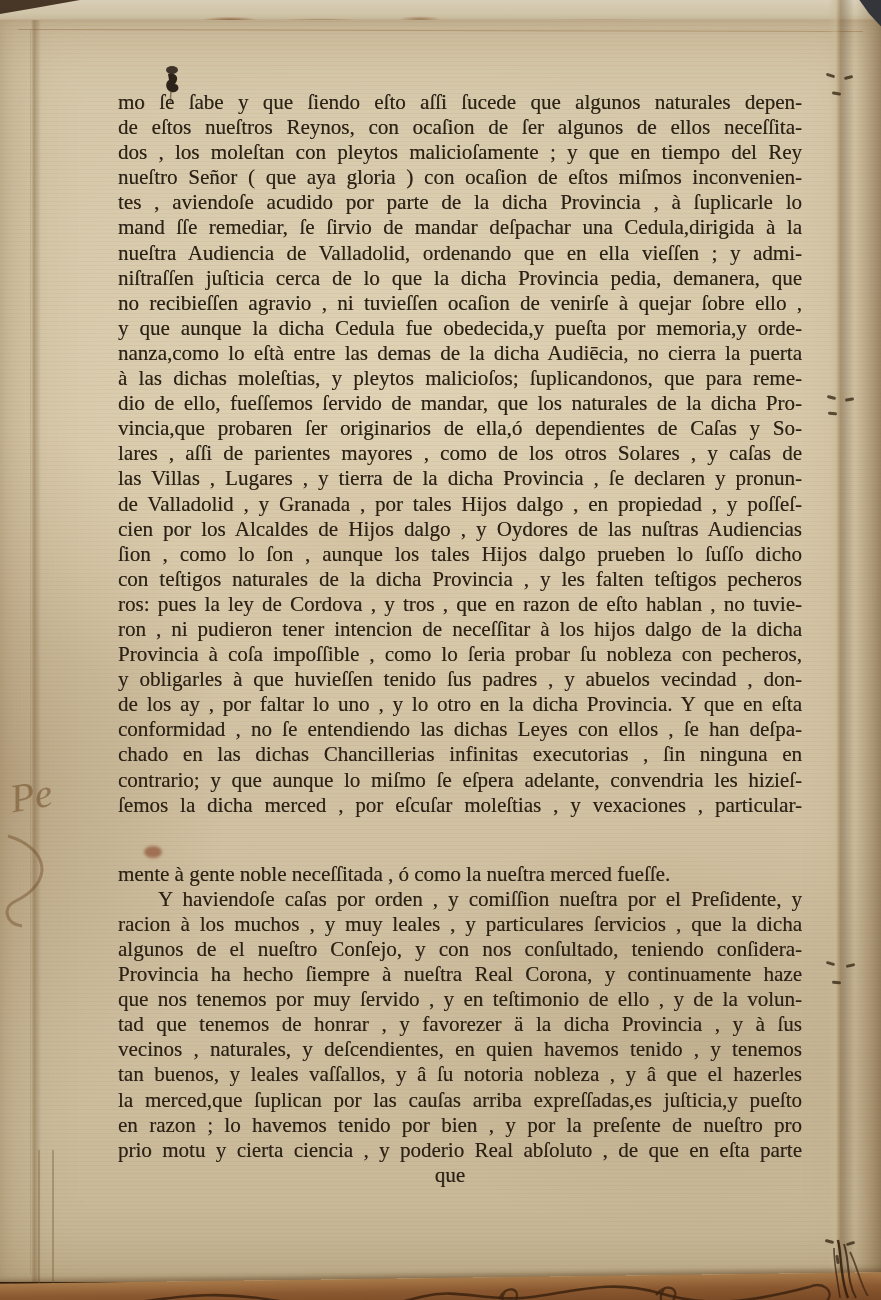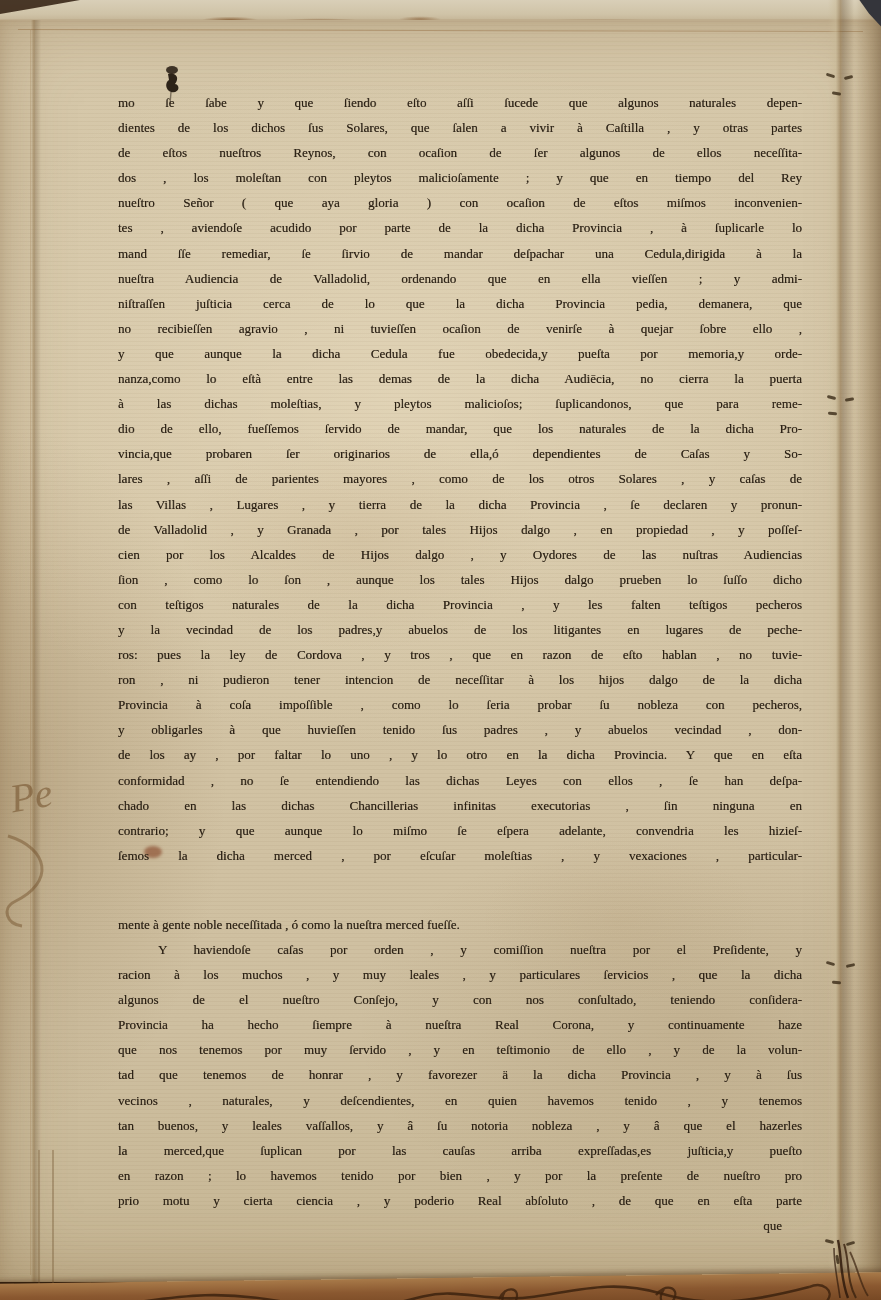--- a/index.html
+++ b/index.html
@@ -52,26 +52,26 @@
 
   
   .underlay-bottom{position:absolute;left:-6px;top:1272px;width:900px;height:34px;
     transform:rotate(-.75deg);transform-origin:right center;
     background:linear-gradient(180deg,#a87a49 0%,#8a5830 40%,#6f421f 100%);
     box-shadow:0 -3px 5px rgba(80,50,25,.45);}
   .underlay-bottom svg{position:absolute;left:0;top:0;}
 
   
   .textblock{position:absolute;left:118px;top:90px;width:684px;
-    color:#2b2115;font-size:13px;line-height:25.1px;
+    color:#2b2115;font-size:21px;line-height:25.1px;
     text-shadow:.3px .3px .5px rgba(43,33,21,.5);}
   .line{height:25.1px;text-align:justify;text-align-last:justify;white-space:normal;overflow:visible;}
   .line.no-justify{text-align-last:left;margin-top:44px;}
   .line.indent{text-indent:40px;}
-  .catchword{height:25.1px;text-align:right;padding-right:20px;}
+  .catchword{height:25.1px;text-align:center;padding-right:20px;}
 
   
   .margin-note{position:absolute;left:10px;top:772px;font-style:italic;font-size:40px;
     color:rgba(105,70,32,.5);transform:rotate(-10deg);}
   .margin-flourish{position:absolute;left:0;top:830px;}
   .ink-blot{position:absolute;left:156px;top:58px;}
   .smudge{position:absolute;left:144px;top:846px;width:18px;height:12px;border-radius:50%;
     background:rgba(125,55,25,.55);filter:blur(1.5px);}
   .stitch{position:absolute;width:9px;height:3px;background:#3a2a16;border-radius:2px;opacity:.8;}
   .corner-folds{position:absolute;left:38px;top:1150px;width:30px;height:140px;
@@ -119,41 +119,39 @@
   <div class="smudge"></div>
 
   <div class="margin-note">Pe</div>
   <svg class="margin-flourish" width="70" height="110" viewBox="0 0 70 110">
     <path d="M8 6 C 48 18, 56 52, 14 72 C 2 78, 6 94, 22 96" stroke="rgba(105,70,32,.42)" stroke-width="3" fill="none"></path>
   </svg>
 
   <div class="textblock">
     <div>
         <div class="line">mo ſe ſabe y que ſiendo eſto aſſi ſucede que algunos naturales depen-</div>
-        <div class="line">dientes de los dichos ſus Solares, que ſalen a vivir à Caſtilla , y otras partes</div>
         <div class="line">de eſtos nueſtros Reynos, con ocaſion de ſer algunos de ellos neceſſita-</div>
         <div class="line">dos , los moleſtan con pleytos malicioſamente ; y que en tiempo del Rey</div>
         <div class="line">nueſtro Señor ( que aya gloria ) con ocaſion de eſtos miſmos inconvenien-</div>
         <div class="line">tes , aviendoſe acudido por parte de la dicha Provincia , à ſuplicarle lo</div>
         <div class="line">mand ſſe remediar, ſe ſirvio de mandar deſpachar una Cedula,dirigida à la</div>
         <div class="line">nueſtra Audiencia de Valladolid, ordenando que en ella vieſſen ; y admi-</div>
         <div class="line">niſtraſſen juſticia cerca de lo que la dicha Provincia pedia, demanera, que</div>
         <div class="line">no recibieſſen agravio , ni tuvieſſen ocaſion de venirſe à quejar ſobre ello ,</div>
         <div class="line">y que aunque la dicha Cedula fue obedecida,y pueſta por memoria,y orde-</div>
         <div class="line">nanza,como lo eſtà entre las demas de la dicha Audiēcia, no cierra la puerta</div>
         <div class="line">à las dichas moleſtias, y pleytos malicioſos; ſuplicandonos, que para reme-</div>
         <div class="line">dio de ello, fueſſemos ſervido de mandar, que los naturales de la dicha Pro-</div>
         <div class="line">vincia,que probaren ſer originarios de ella,ó dependientes de Caſas y So-</div>
         <div class="line">lares , aſſi de parientes mayores , como de los otros Solares , y caſas de</div>
         <div class="line">las Villas , Lugares , y tierra de la dicha Provincia , ſe declaren y pronun-</div>
         <div class="line">de Valladolid , y Granada , por tales Hijos dalgo , en propiedad , y poſſeſ-</div>
         <div class="line">cien por los Alcaldes de Hijos dalgo , y Oydores de las nuſtras Audiencias</div>
         <div class="line">ſion , como lo ſon , aunque los tales Hijos dalgo prueben lo ſuſſo dicho</div>
         <div class="line">con teſtigos naturales de la dicha Provincia , y les falten teſtigos pecheros</div>
-        <div class="line">y la vecindad de los padres,y abuelos de los litigantes en lugares de peche-</div>
         <div class="line">ros: pues la ley de Cordova , y tros , que en razon de eſto hablan , no tuvie-</div>
         <div class="line">ron , ni pudieron tener intencion de neceſſitar à los hijos dalgo de la dicha</div>
         <div class="line">Provincia à coſa impoſſible , como lo ſeria probar ſu nobleza con pecheros,</div>
         <div class="line">y obligarles à que huvieſſen tenido ſus padres , y abuelos vecindad , don-</div>
         <div class="line">de los ay , por faltar lo uno , y lo otro en la dicha Provincia. Y que en eſta</div>
         <div class="line">conformidad , no ſe entendiendo las dichas Leyes con ellos , ſe han deſpa-</div>
         <div class="line">chado en las dichas Chancillerias infinitas executorias , ſin ninguna en</div>
         <div class="line">contrario; y que aunque lo miſmo ſe eſpera adelante, convendria les hizieſ-</div>
         <div class="line">ſemos la dicha merced , por eſcuſar moleſtias , y vexaciones , particular-</div>
         <div class="line no-justify">mente à gente noble neceſſitada , ó como la nueſtra merced fueſſe.</div>

